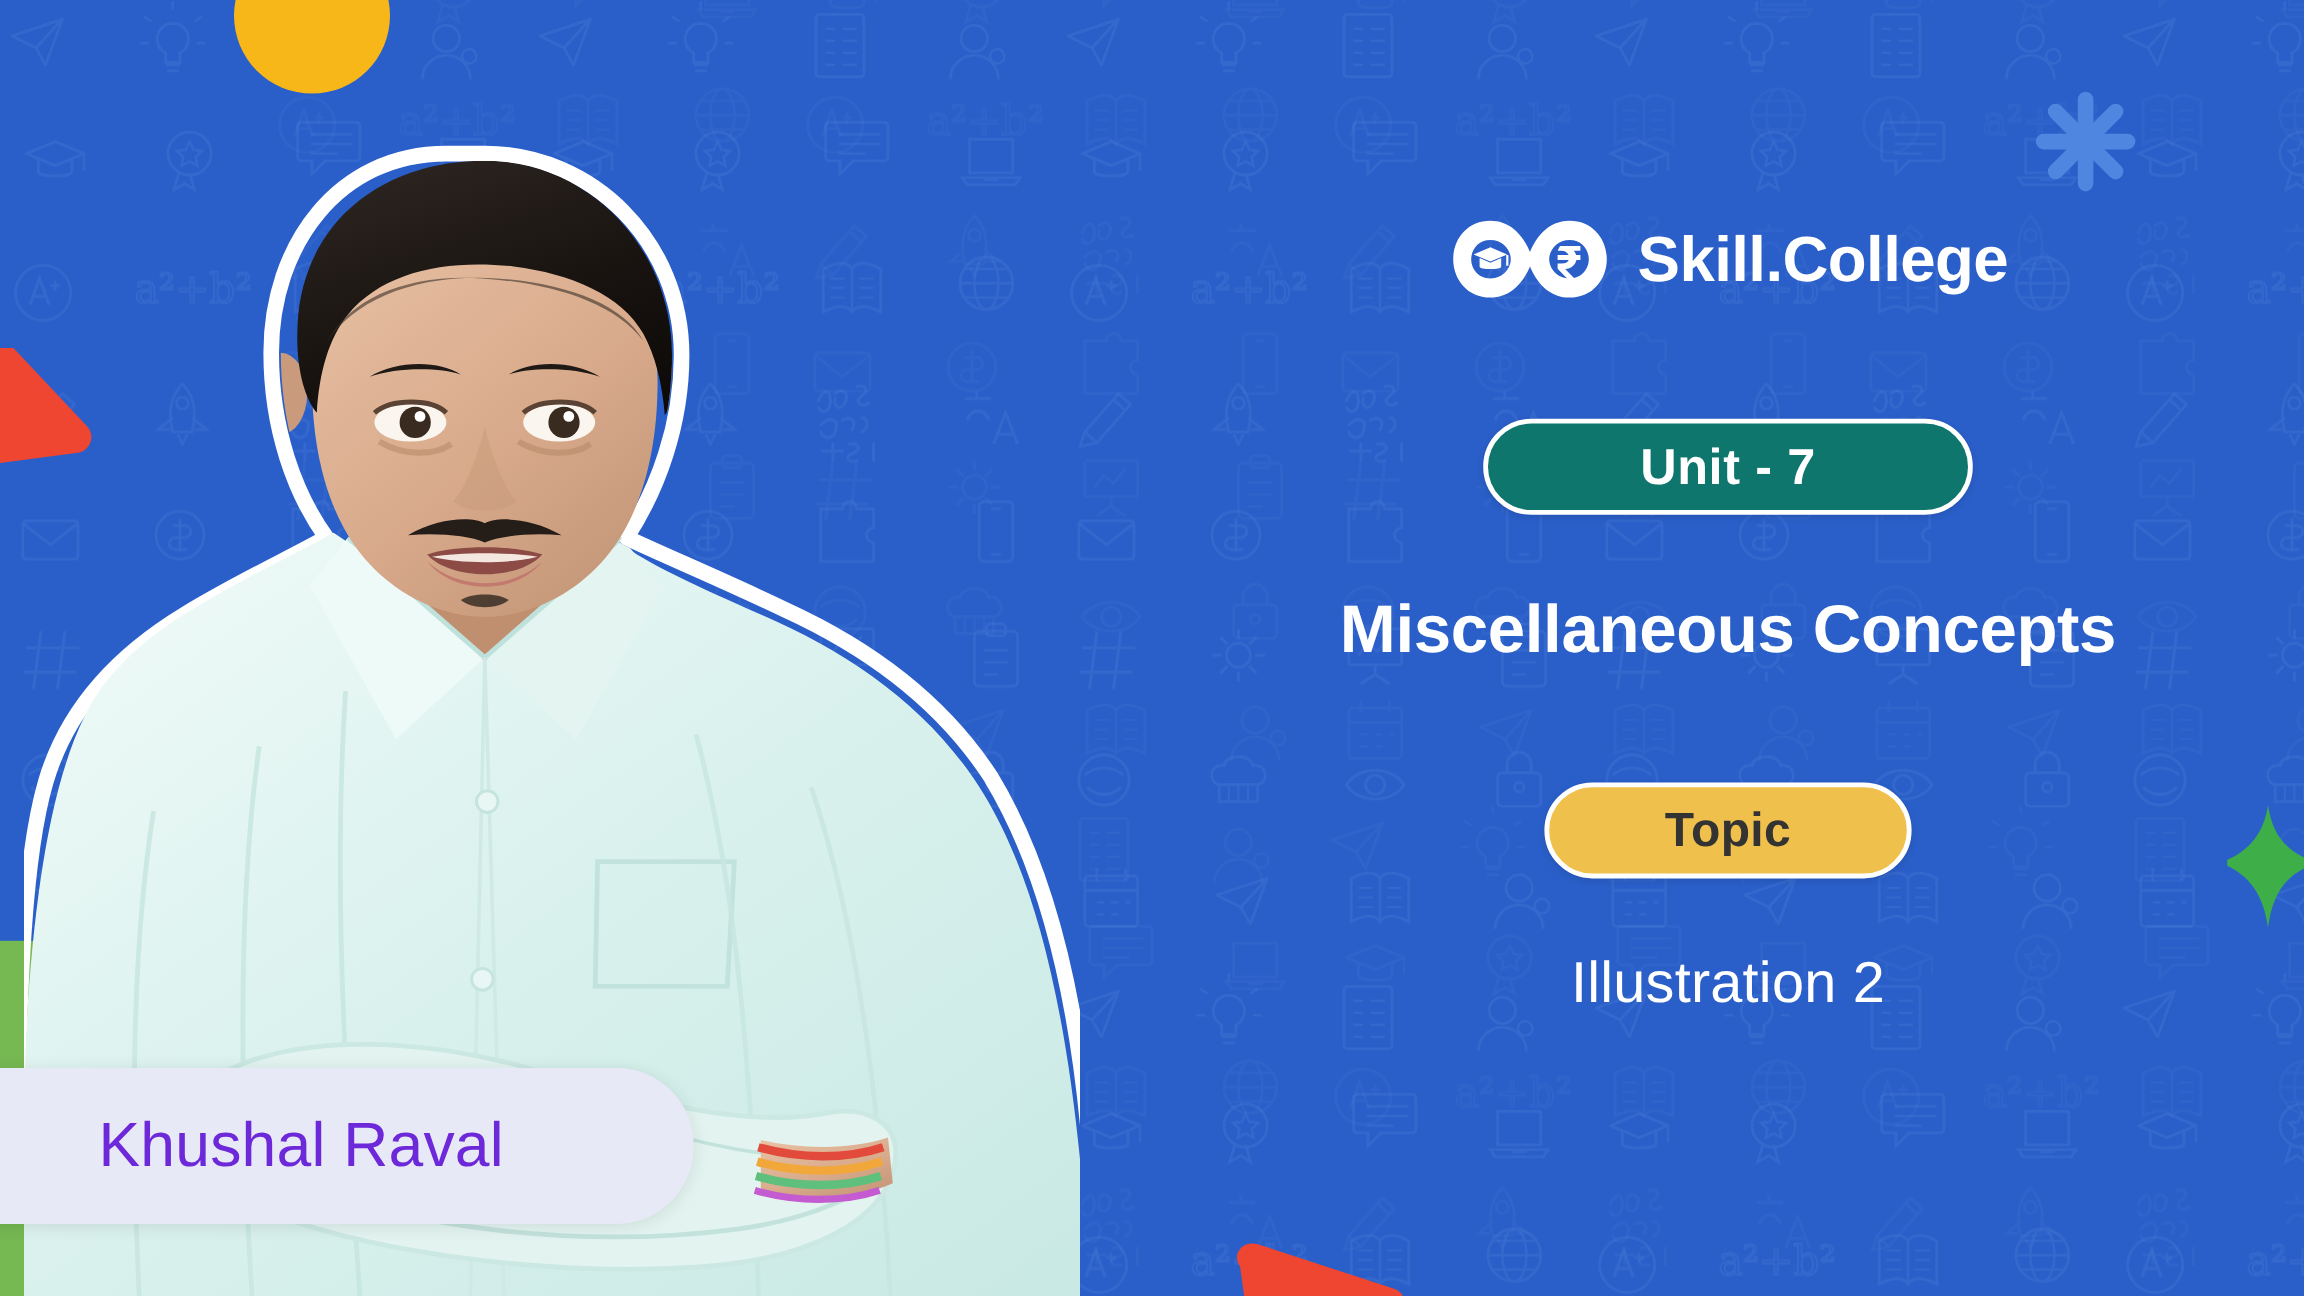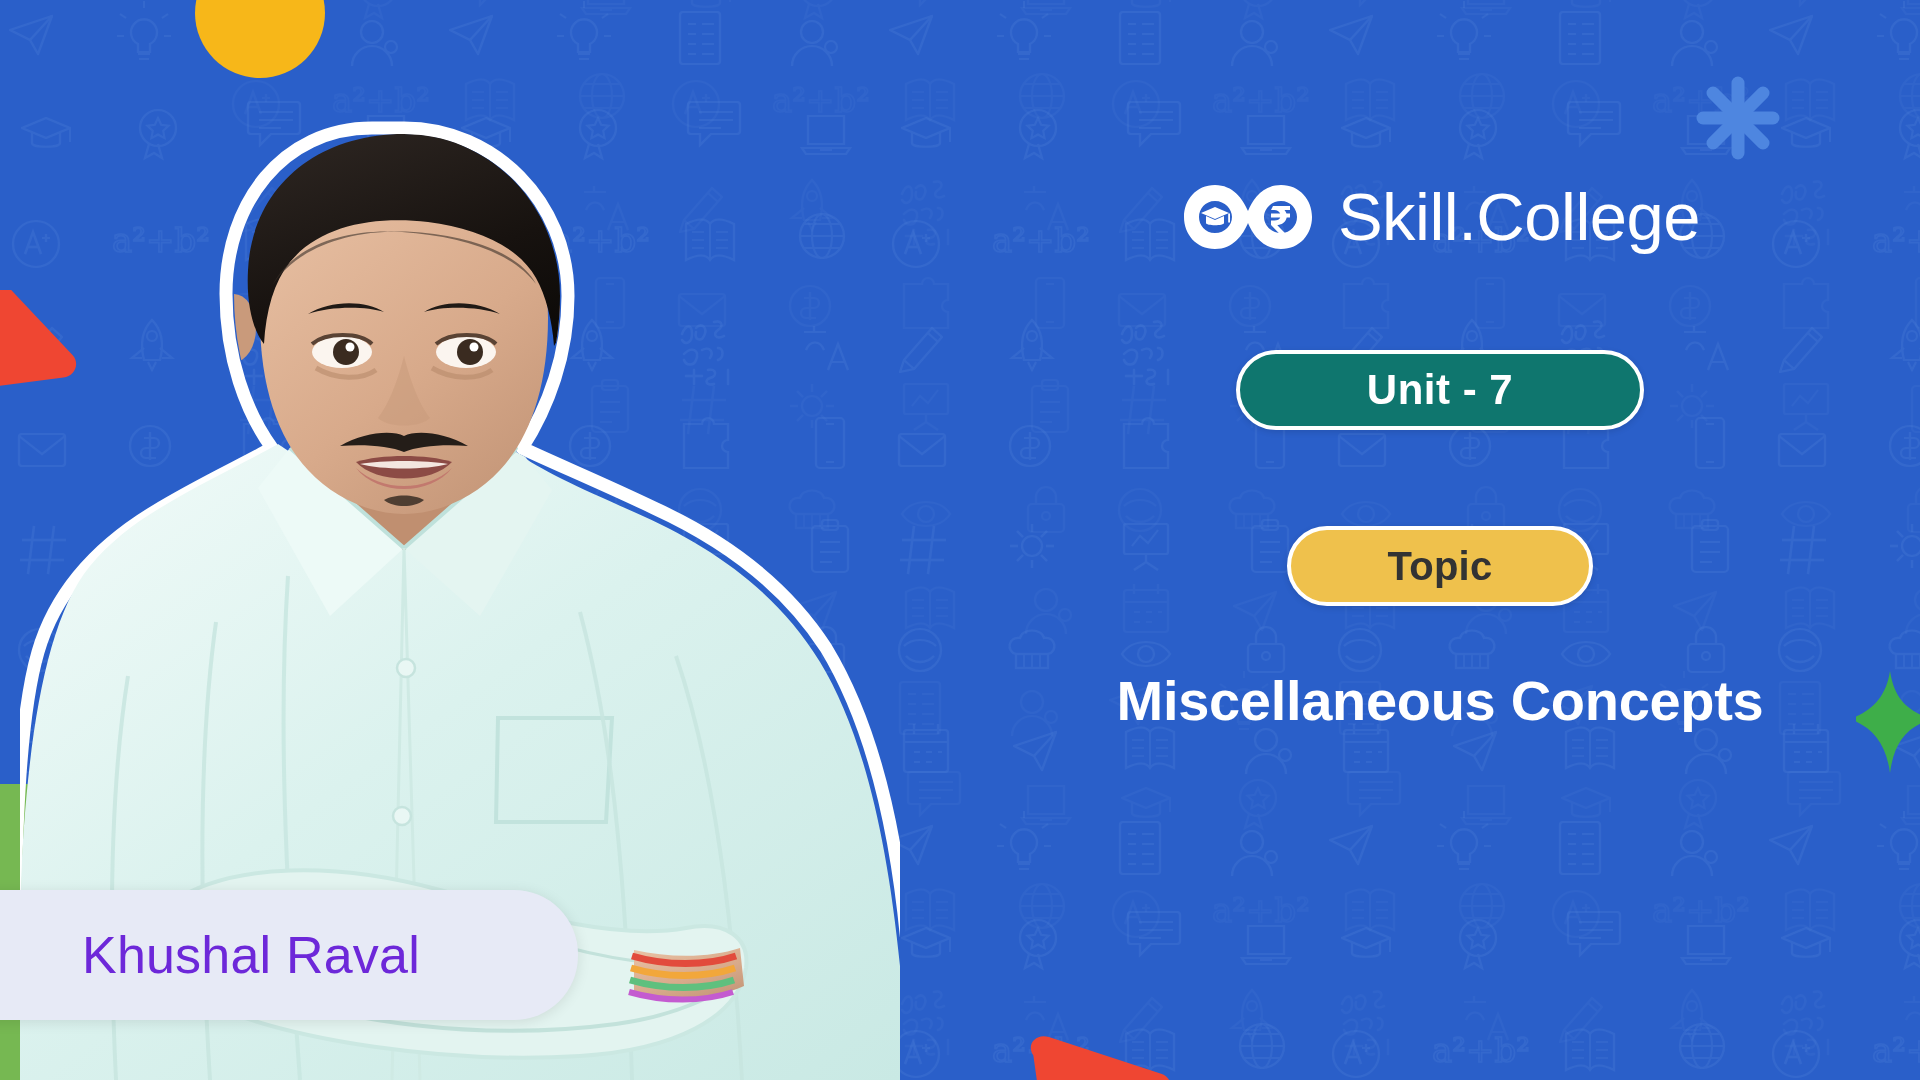--- a/index.html
+++ b/index.html
@@ -91,22 +91,22 @@
   
   #brand-logo {
     display:flex; align-items:center;
     gap:22px;
     margin-top:178px;
   }
   #brand-mark { width:136px; height:76px; flex:none; }
   #brand-mark svg { display:block; width:100%; height:100%; }
   #brand-wordmark {
     color:#FFFFFF;
-    font-size:67px;
-    font-weight:normal;
+    font-size:53px;
+    font-weight:bold;
     letter-spacing:-0.5px;
     white-space:nowrap;
   }
 
   
   #unit-pill {
     margin-top:95px;
     background:#0f766e;
     border:4px solid #FFFFFF;
     border-radius:46px;
@@ -549,22 +549,23 @@
           </g>
         </svg>
       </span>
       <span id="brand-wordmark">Skill.College</span>
     </div>
 
     <div id="unit-pill">
       <span class="pill-label">Unit - 7</span>
     </div>
 
+    <div id="unit-title">Miscellaneous Concepts</div>
+
     <div id="topic-pill">
       <span class="pill-label">Topic</span>
     </div>
 
-    <div id="unit-title">Miscellaneous Concepts</div>
-
+    <div id="topic-name">Illustration 2</div>
 
   </div>
 
 </div>
 
 </body></html>

